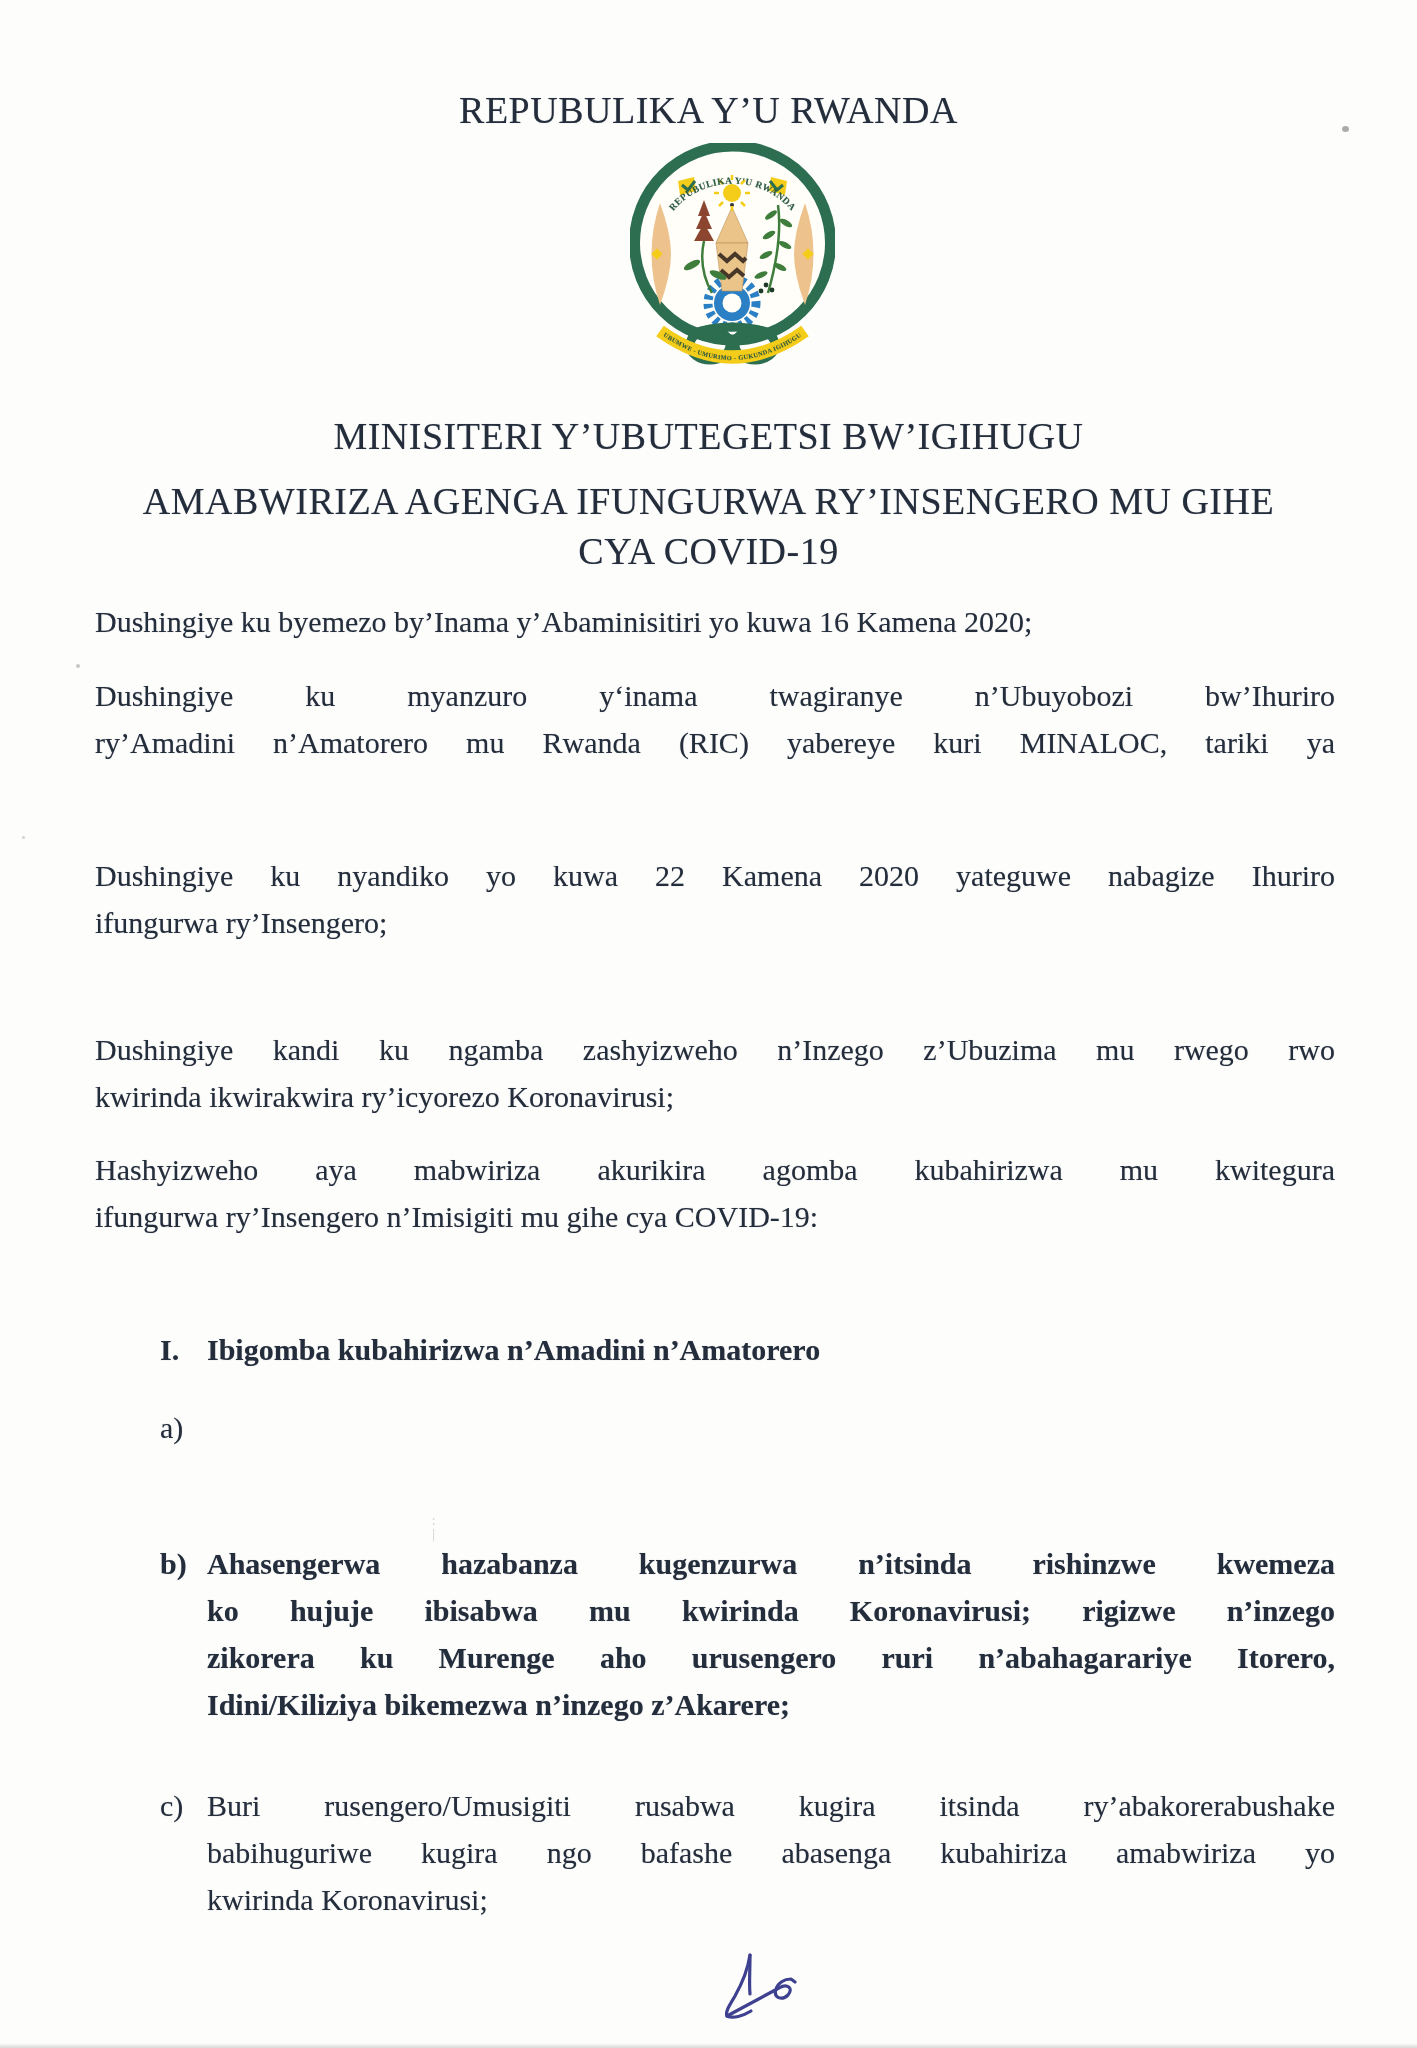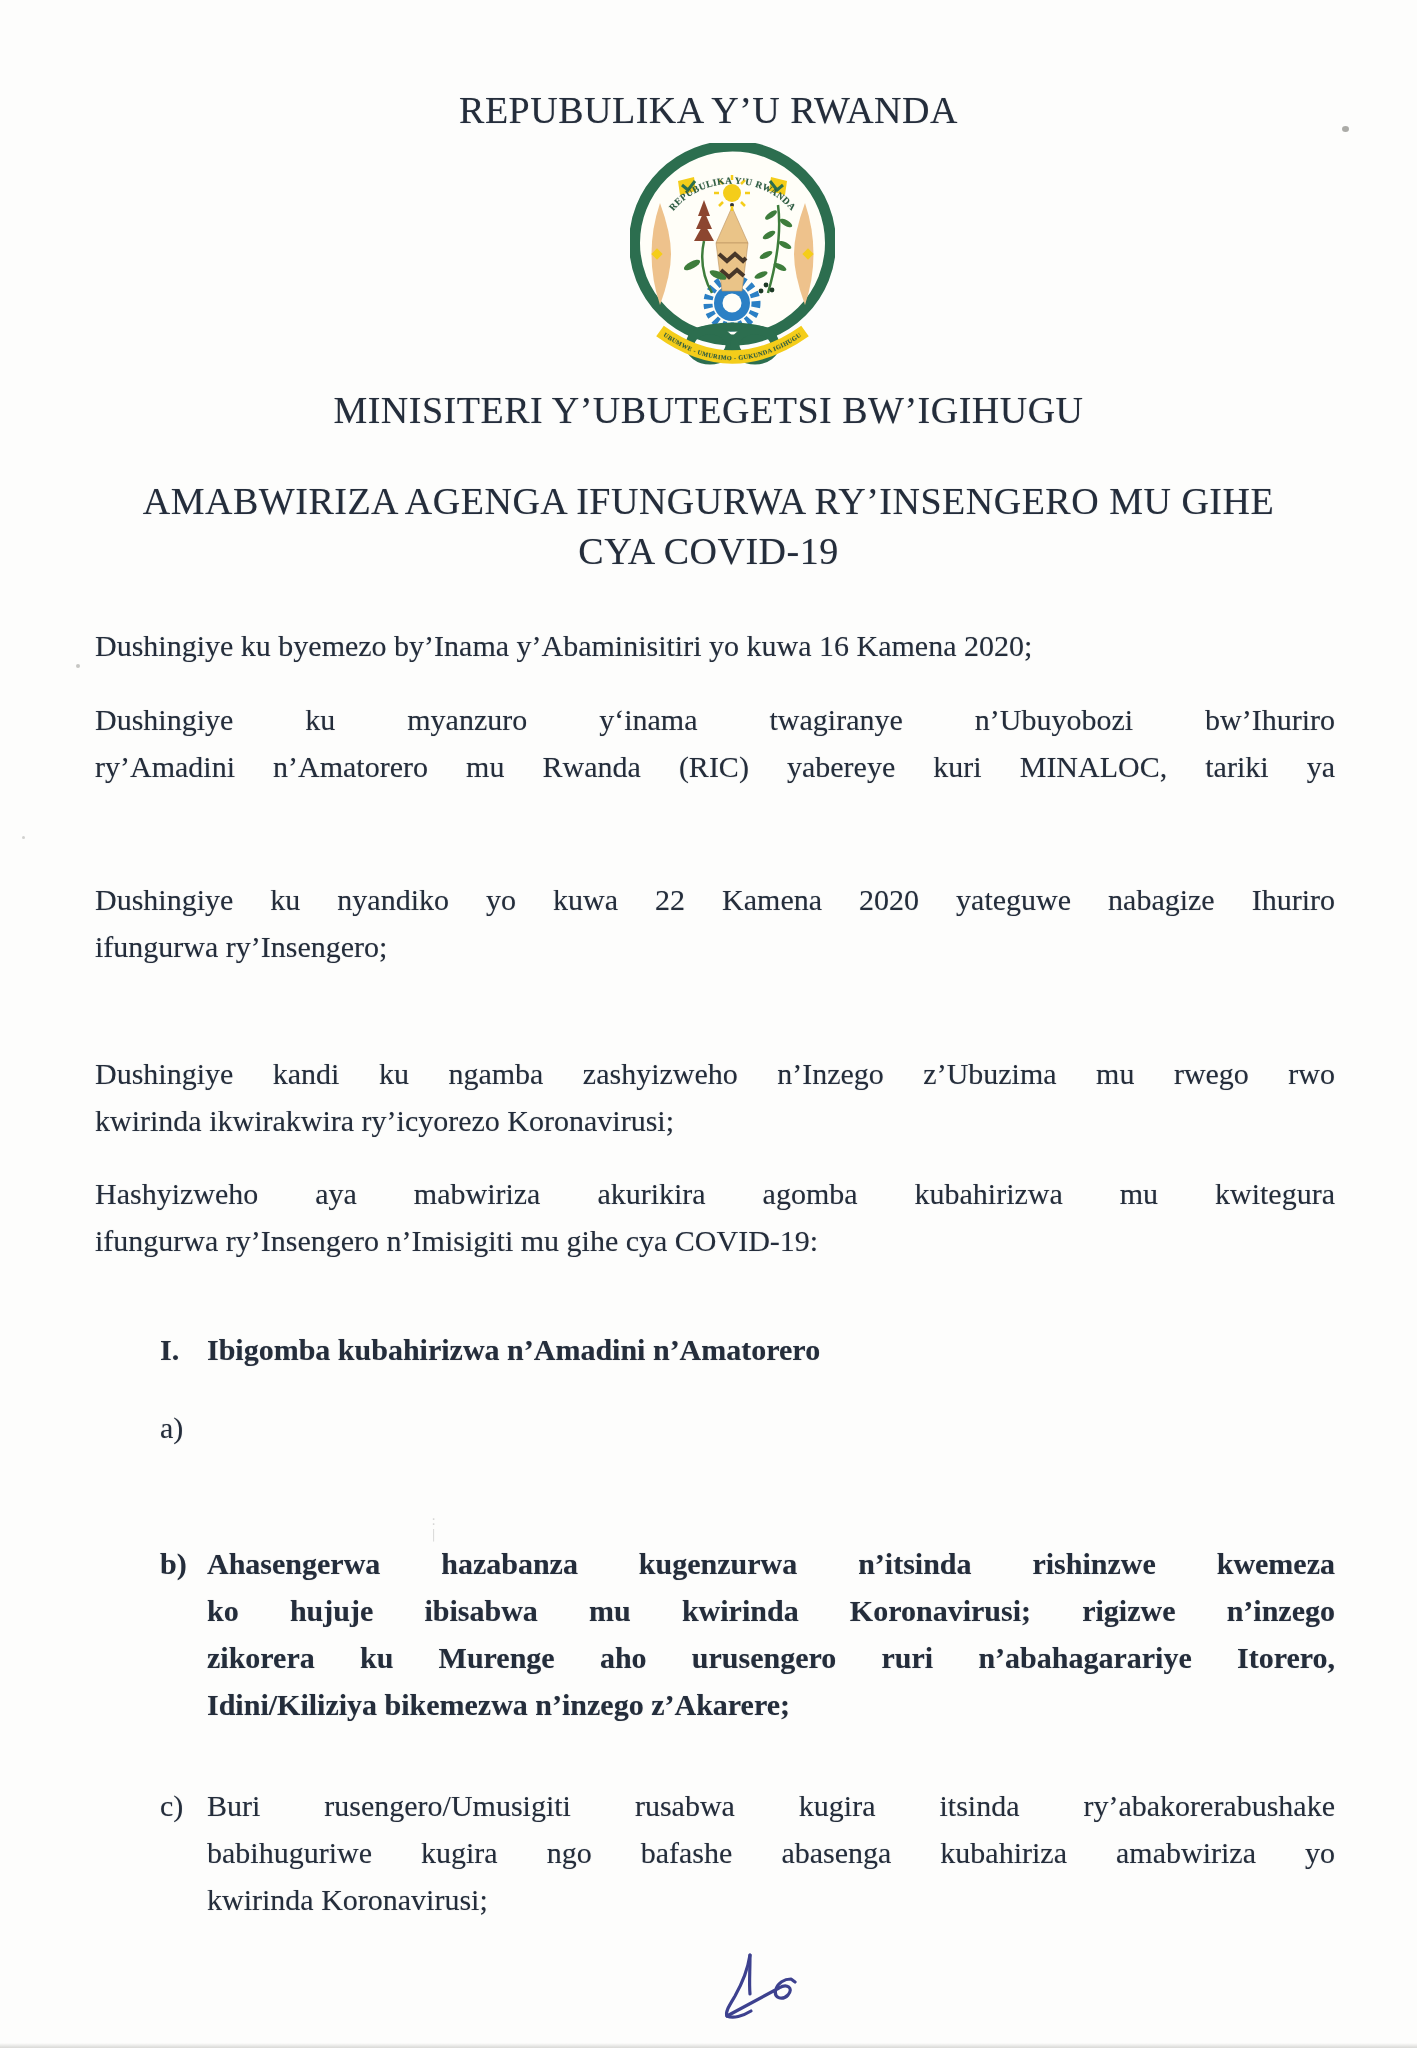--- a/index.html
+++ b/index.html
@@ -10,21 +10,21 @@
     color:#242d3b;
     text-shadow:0 0 1px rgba(36,45,59,.35);
   }
   .hdr{
     position:absolute;left:0;width:100%;text-align:center;
     font-weight:normal;font-size:38px;letter-spacing:.5px;line-height:48px;
   }
   .doc-title{line-height:50px;}
   .para{
     position:absolute;left:95px;width:1240px;
-    font-size:30px;line-height:47px;margin-top:24px;
+    font-size:30px;line-height:47px;
   }
   .jl{text-align:justify;text-align-last:justify;}
   .jl.last{text-align-last:left;}
   .listitem{
     position:absolute;left:160px;width:1175px;
     font-size:30px;line-height:47px;
   }
   .ilabel{position:absolute;left:0;top:0;}
   .itext{margin-left:47px;}
   .bold{font-weight:bold;}
@@ -150,21 +150,21 @@
           <path d="M153,42 l-6,5 l-7,-9"></path>
         </g>
       </g>
 
       <text font-size="9.5" font-weight="bold" letter-spacing=".4" fill="#2c5e40">
         <textPath href="#arcTop" startOffset="50%" text-anchor="middle">REPUBULIKA Y'U RWANDA</textPath>
       </text>
     </svg>
   </div>
 
-  <div class="hdr" style="top:386px">MINISITERI Y’UBUTEGETSI BW’IGIHUGU</div>
+  <div class="hdr" style="top:412px">MINISITERI Y’UBUTEGETSI BW’IGIHUGU</div>
 
   <div class="hdr doc-title" style="top:476px">
     <div>AMABWIRIZA AGENGA IFUNGURWA RY’INSENGERO MU GIHE</div>
     <div>CYA COVID-19</div>
   </div>
 
   <div class="para" style="top:598px">
     <div class="jl last">Dushingiye ku byemezo by’Inama y’Abaminisitiri yo kuwa 16 Kamena 2020;</div>
   </div>
 

